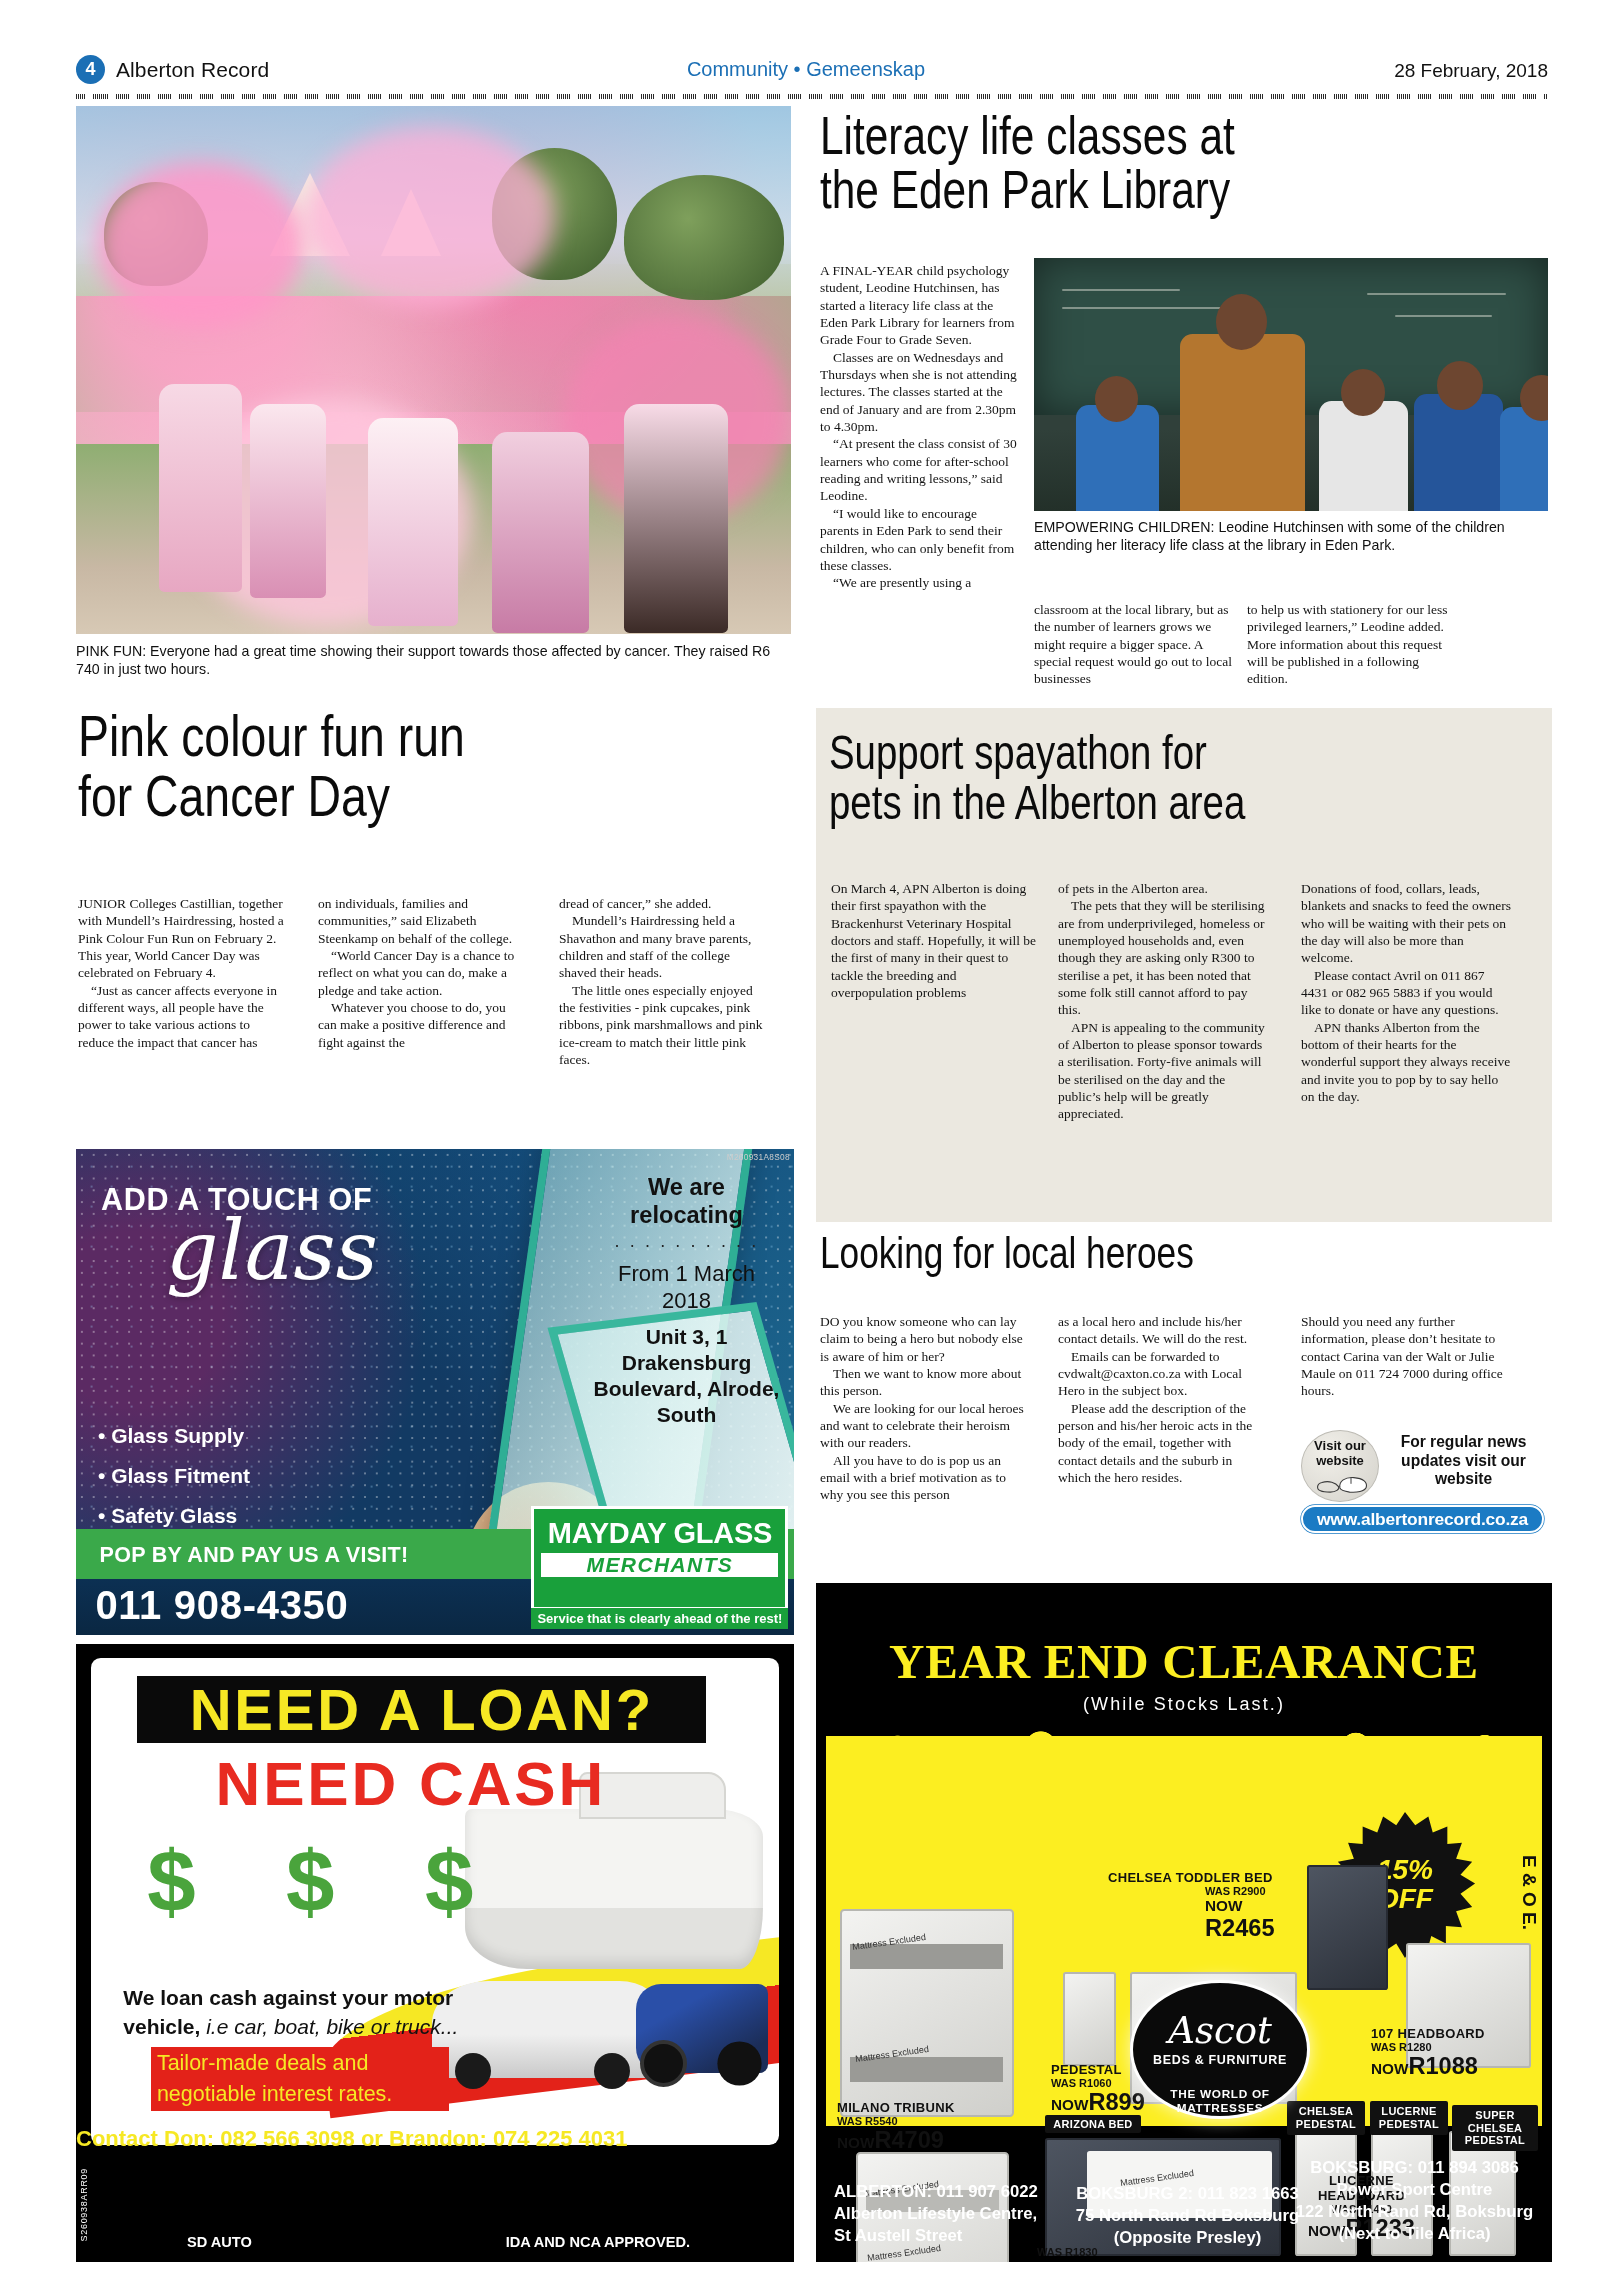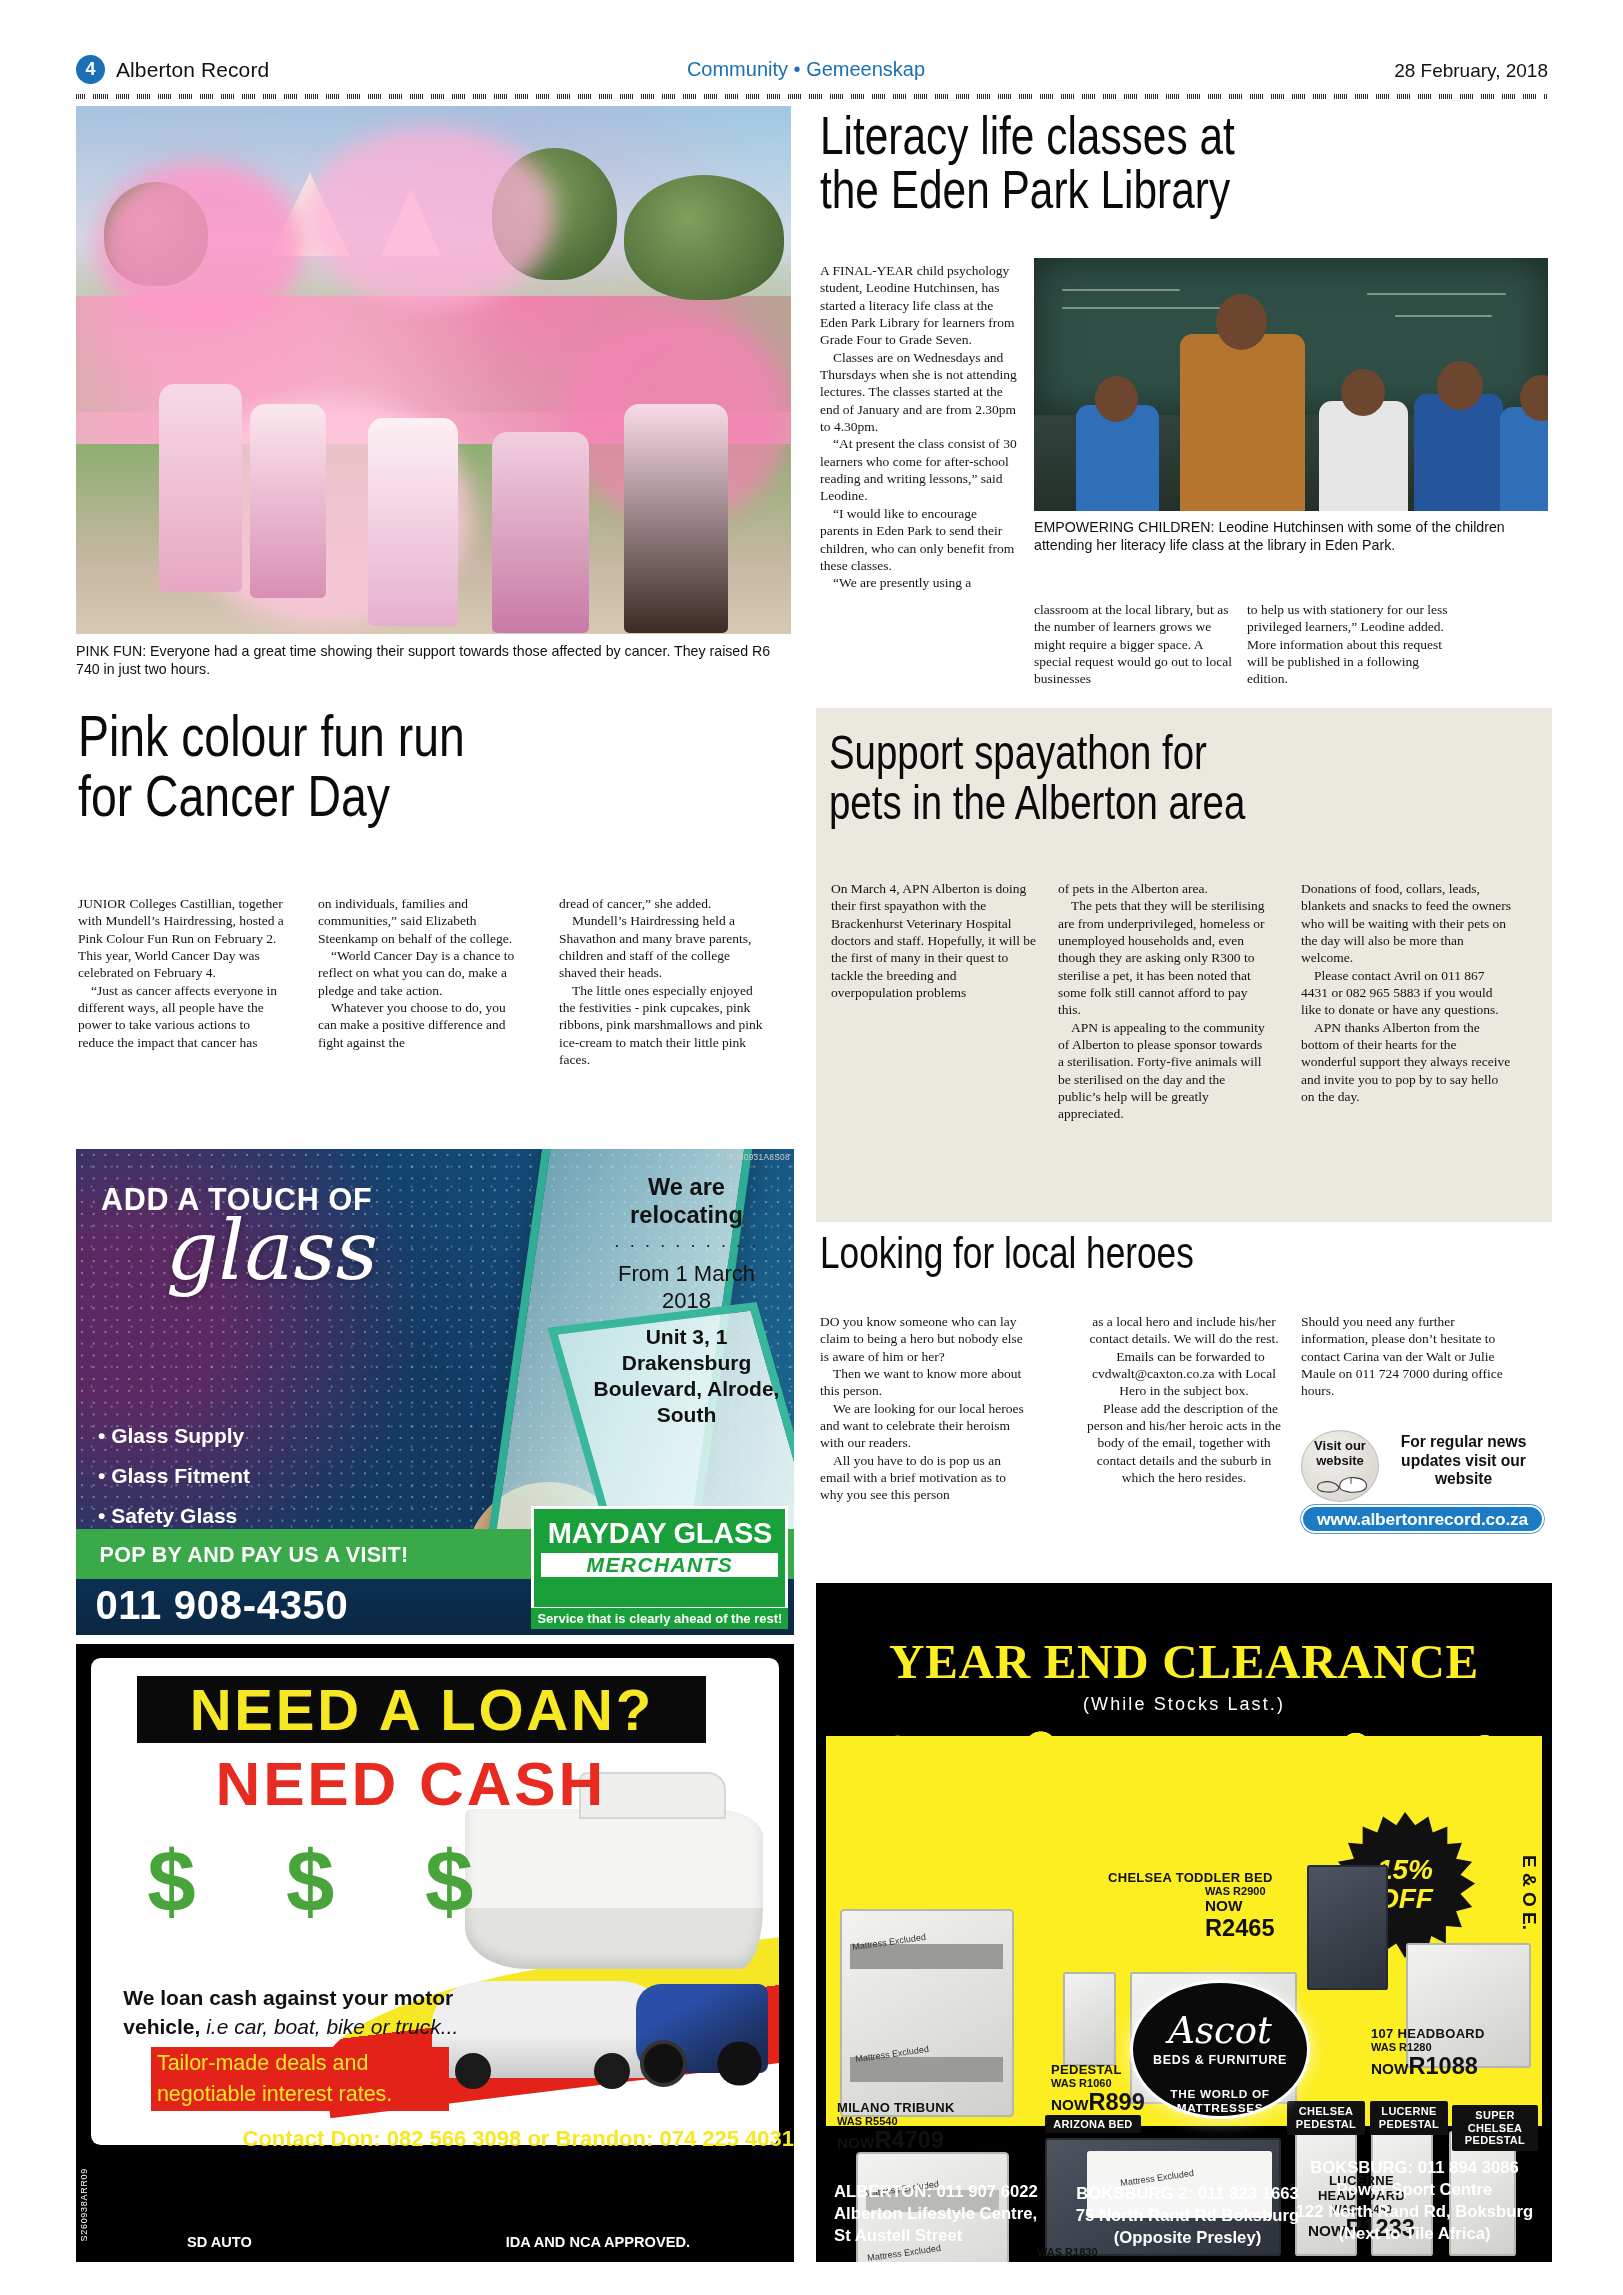--- a/index.html
+++ b/index.html
@@ -160,21 +160,21 @@
   .spay-c2 { left: 1058px; }
   .spay-c3 { left: 1301px; }
 
   
   .hl-heroes {
     position: absolute; left: 820px; top: 1232px; width: 902px;
     font-size: 44px;
   }
   .hero-col { position: absolute; top: 1313px; width: 208px; }
   .hero-c1 { left: 820px; }
-  .hero-c2 { left: 1080px; text-align: center; }
+  .hero-c2 { left: 1058px; }
   .hero-c3 { left: 1301px; }
 
   .web-promo {
     position: absolute; left: 1301px; top: 1430px; width: 243px; height: 103px;
   }
   .web-badge {
     position: absolute; left: 0; top: 0; width: 78px; height: 72px;
     border-radius: 50%;
     background: radial-gradient(circle at 35% 30%, #f1efe9, #d4d2cb);
     border: 0.7px solid #bdbbb4;
@@ -367,21 +367,21 @@
     box-shadow: 76px 0 0 -1.4px #111;
   }
   .loan-swoosh {
     position: absolute; right: -28px; bottom: 56px; width: 486px; height: 125px;
     background: linear-gradient(180deg, #f6e824 0 38%, #e32219 38% 100%);
     border-radius: 60% 0 0 0;
     transform: rotate(-7deg);
   }
   .loan-footer {
     position: absolute; left: 0; bottom: 0; width: 100%; height: 150px;
-    color: #f6e824; text-align: right;
+    color: #f6e824; text-align: left;
   }
   .loan-contact { font-size: 22px; font-weight: bold; margin-top: 14px; }
   .loan-addr { font-size: 21.5px; margin-top: 7px; color: #f3e66b; }
   .loan-sd {
     position: absolute; left: 111px; bottom: 12.5px;
     color: #fff; font-size: 14.6px; font-weight: bold;
   }
   .loan-ida {
     position: absolute; right: 104px; bottom: 12.5px;
     color: #fff; font-size: 14.6px; font-weight: bold;

